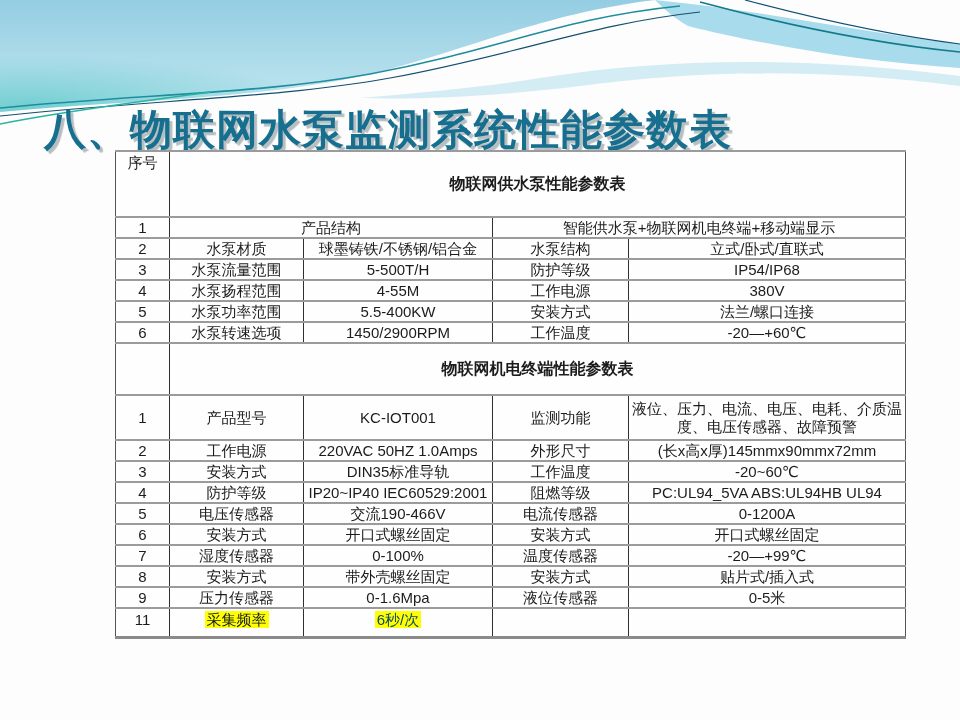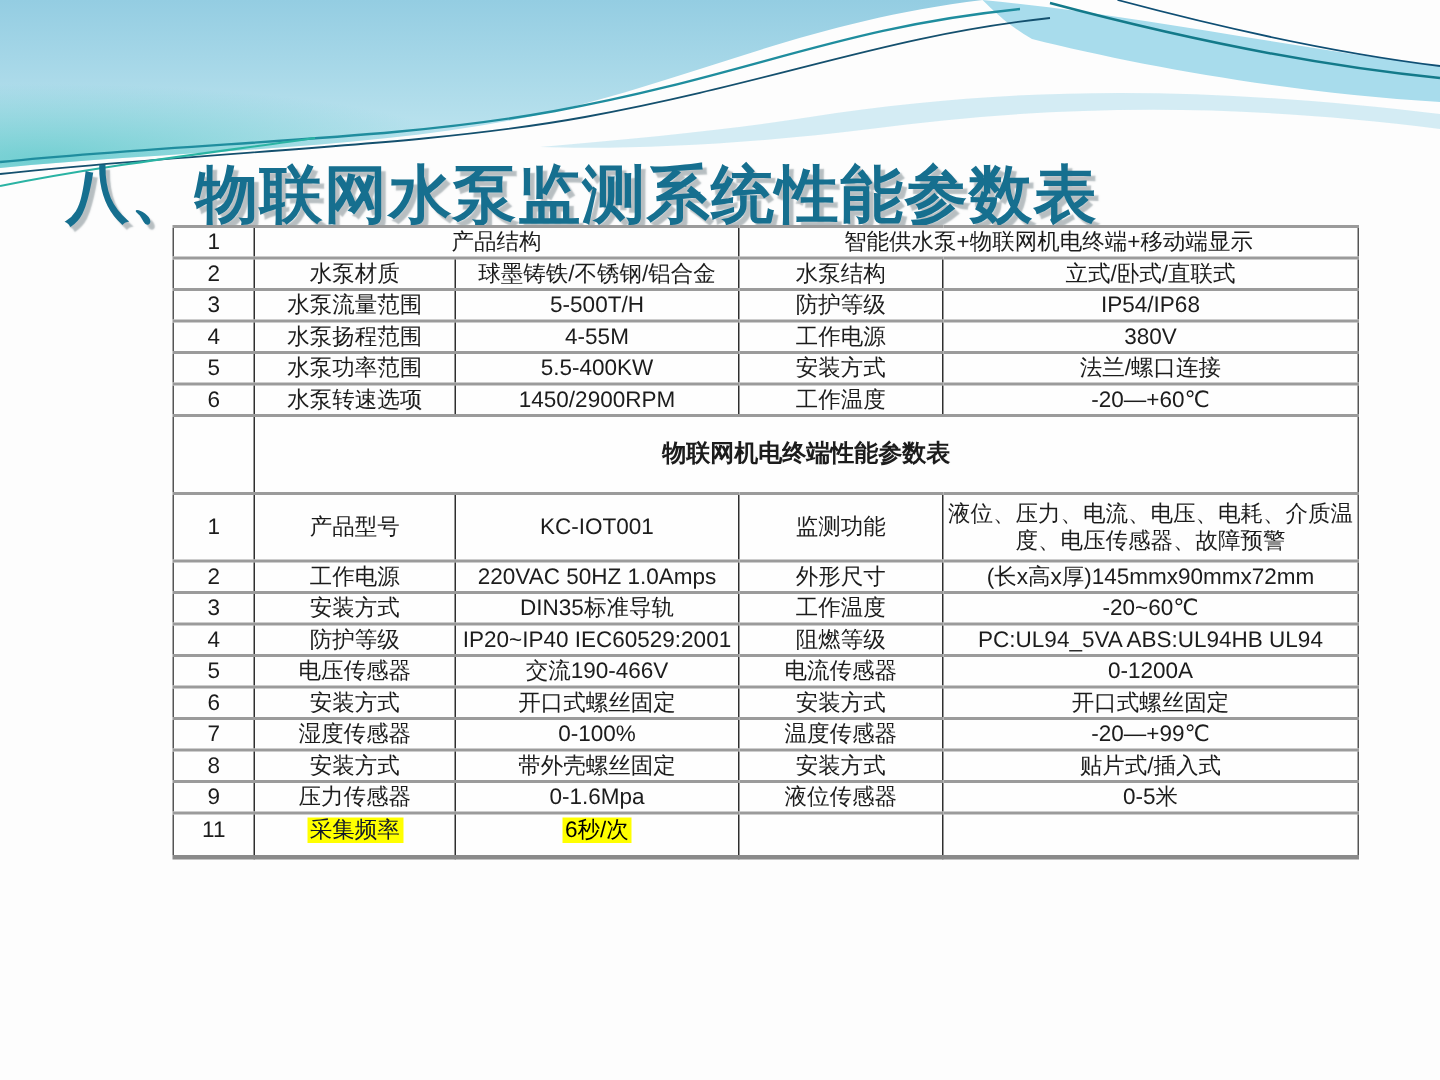--- a/index.html
+++ b/index.html
@@ -35,21 +35,21 @@
   .spec-table td:first-child{border-left:none;}
   .spec-table tr.h-sec1 td{height:62px;}
   .spec-table tr.h-sec1 td.no-cell{vertical-align:top;padding-top:2px;}
   .spec-table tr.h-sec2 td{height:50px;}
   .spec-table tr.r-std td{height:19px;}
   .spec-table tr.r-tall td{height:43px;}
   .spec-table tr.r-last td{height:25px;vertical-align:top;padding-top:2px;}
   .sec-title{font-weight:bold;font-size:16px;}
   .hl{background:#ffff00;padding:0 2px;}
   .hl-label{color:#0f172a;}
-  .hl-value{color:#000000;}
+  .hl-value{color:#0c4a6e;}
 </style>
 </head>
 <body>
 
 <div class="slide">
 
   <svg class="banner" viewBox="0 0 960 150" xmlns="http://www.w3.org/2000/svg" aria-hidden="true">
     <defs>
       <linearGradient id="gBlue" x1="0" y1="0" x2="0" y2="1">
         <stop offset="0" stop-color="#94cde2"></stop>
@@ -78,20 +78,24 @@
 
   <table class="spec-table">
     <colgroup>
       <col style="width:54px">
       <col style="width:134px">
       <col style="width:189px">
       <col style="width:136px">
       <col style="width:277px">
     </colgroup>
     <tbody id="tbody">
+        <tr class="h-sec1">
+          <td class="no-cell">序号</td>
+          <td class="sec-title" colspan="4">物联网供水泵性能参数表</td>
+        </tr>
         <tr class="r-std">
           <td class="no-cell">1</td>
           <td class="p-cell" colspan="2">产品结构</td>
           <td class="v-cell" colspan="2">智能供水泵+物联网机电终端+移动端显示</td>
         </tr>
         <tr class="r-std">
           <td class="no-cell">2</td>
           <td class="p-cell">水泵材质</td>
           <td class="v-cell">球墨铸铁/不锈钢/铝合金</td>
           <td class="p-cell">水泵结构</td>

